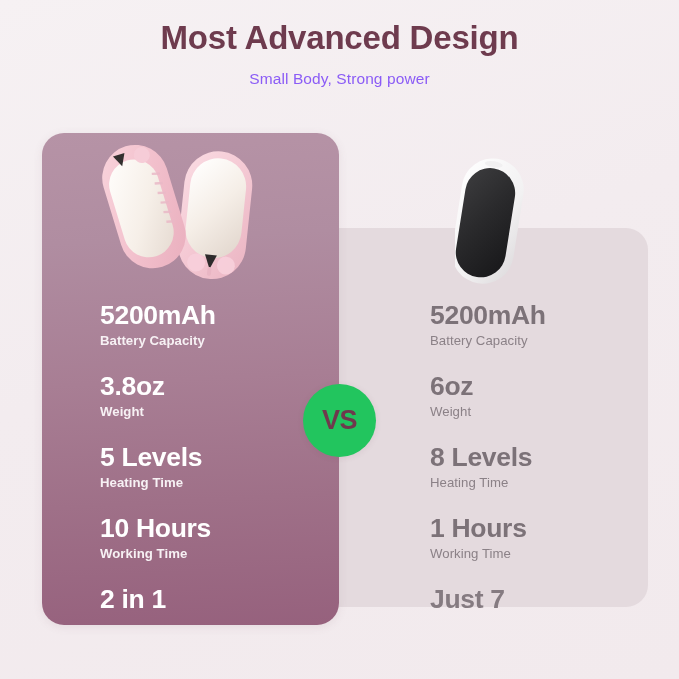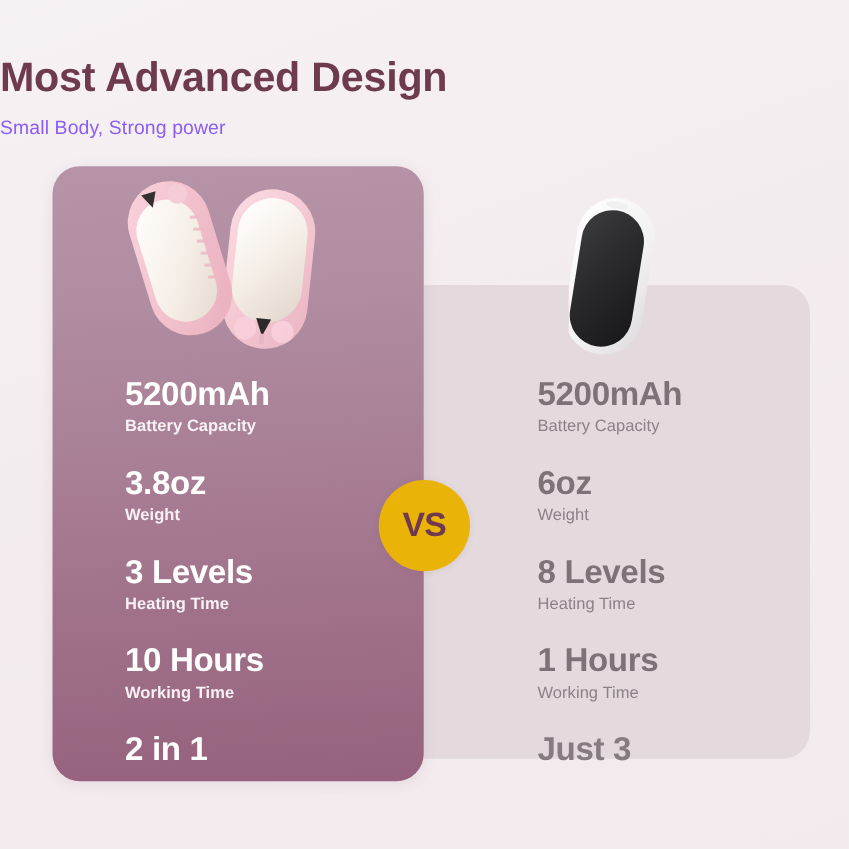--- a/index.html
+++ b/index.html
@@ -16,24 +16,24 @@
   }
   .canvas {
     position: absolute;
     inset: 0;
     background: linear-gradient(160deg, #f6f1f3 0%, #f3ecef 45%, #f2eaed 100%);
   }
 
   
   .header {
     position: absolute;
-    top: 44px;
+    top: 20px;
     left: 0;
     width: 679px;
-    text-align: left;
+    text-align: center;
   }
   .title {
     font-size: 33px;
     font-weight: bold;
     color: #6e3b4e;
     letter-spacing: -0.2px;
     line-height: 1.1;
     margin: 0;
   }
   .subtitle {
@@ -105,21 +105,21 @@
   .stats-right .stat-final .stat-value { font-weight: 600; color: #857b81; }
 
   
   .vs-badge {
     position: absolute;
     left: 303px;
     top: 384px;
     width: 73px;
     height: 73px;
     border-radius: 50%;
-    background: #eab308;
+    background: #22c55e;
     z-index: 10;
     display: flex;
     align-items: center;
     justify-content: center;
     box-shadow: 0 1px 6px rgba(110, 59, 78, 0.10);
   }
   .vs-text {
     font-size: 27px;
     font-weight: bold;
     color: #70394d;
@@ -235,21 +235,21 @@
 <div class="stats stats-left">
   <div class="stat">
     <div class="stat-value">5200mAh</div>
     <div class="stat-label">Battery Capacity</div>
   </div>
   <div class="stat">
     <div class="stat-value">3.8oz</div>
     <div class="stat-label">Weight</div>
   </div>
   <div class="stat">
-    <div class="stat-value">3 Levels</div>
+    <div class="stat-value">5 Levels</div>
     <div class="stat-label">Heating Time</div>
   </div>
   <div class="stat">
     <div class="stat-value">10 Hours</div>
     <div class="stat-label">Working Time</div>
   </div>
   <div class="stat stat-final">
     <div class="stat-value">2 in 1</div>
   </div>
 </div>
@@ -265,19 +265,19 @@
   </div>
   <div class="stat">
     <div class="stat-value">8 Levels</div>
     <div class="stat-label">Heating Time</div>
   </div>
   <div class="stat">
     <div class="stat-value">1 Hours</div>
     <div class="stat-label">Working Time</div>
   </div>
   <div class="stat stat-final">
-    <div class="stat-value">Just 3</div>
+    <div class="stat-value">Just 7</div>
   </div>
 </div>
 
 <div class="vs-badge">
   <span class="vs-text">VS</span>
 </div>
 
 </body></html>

